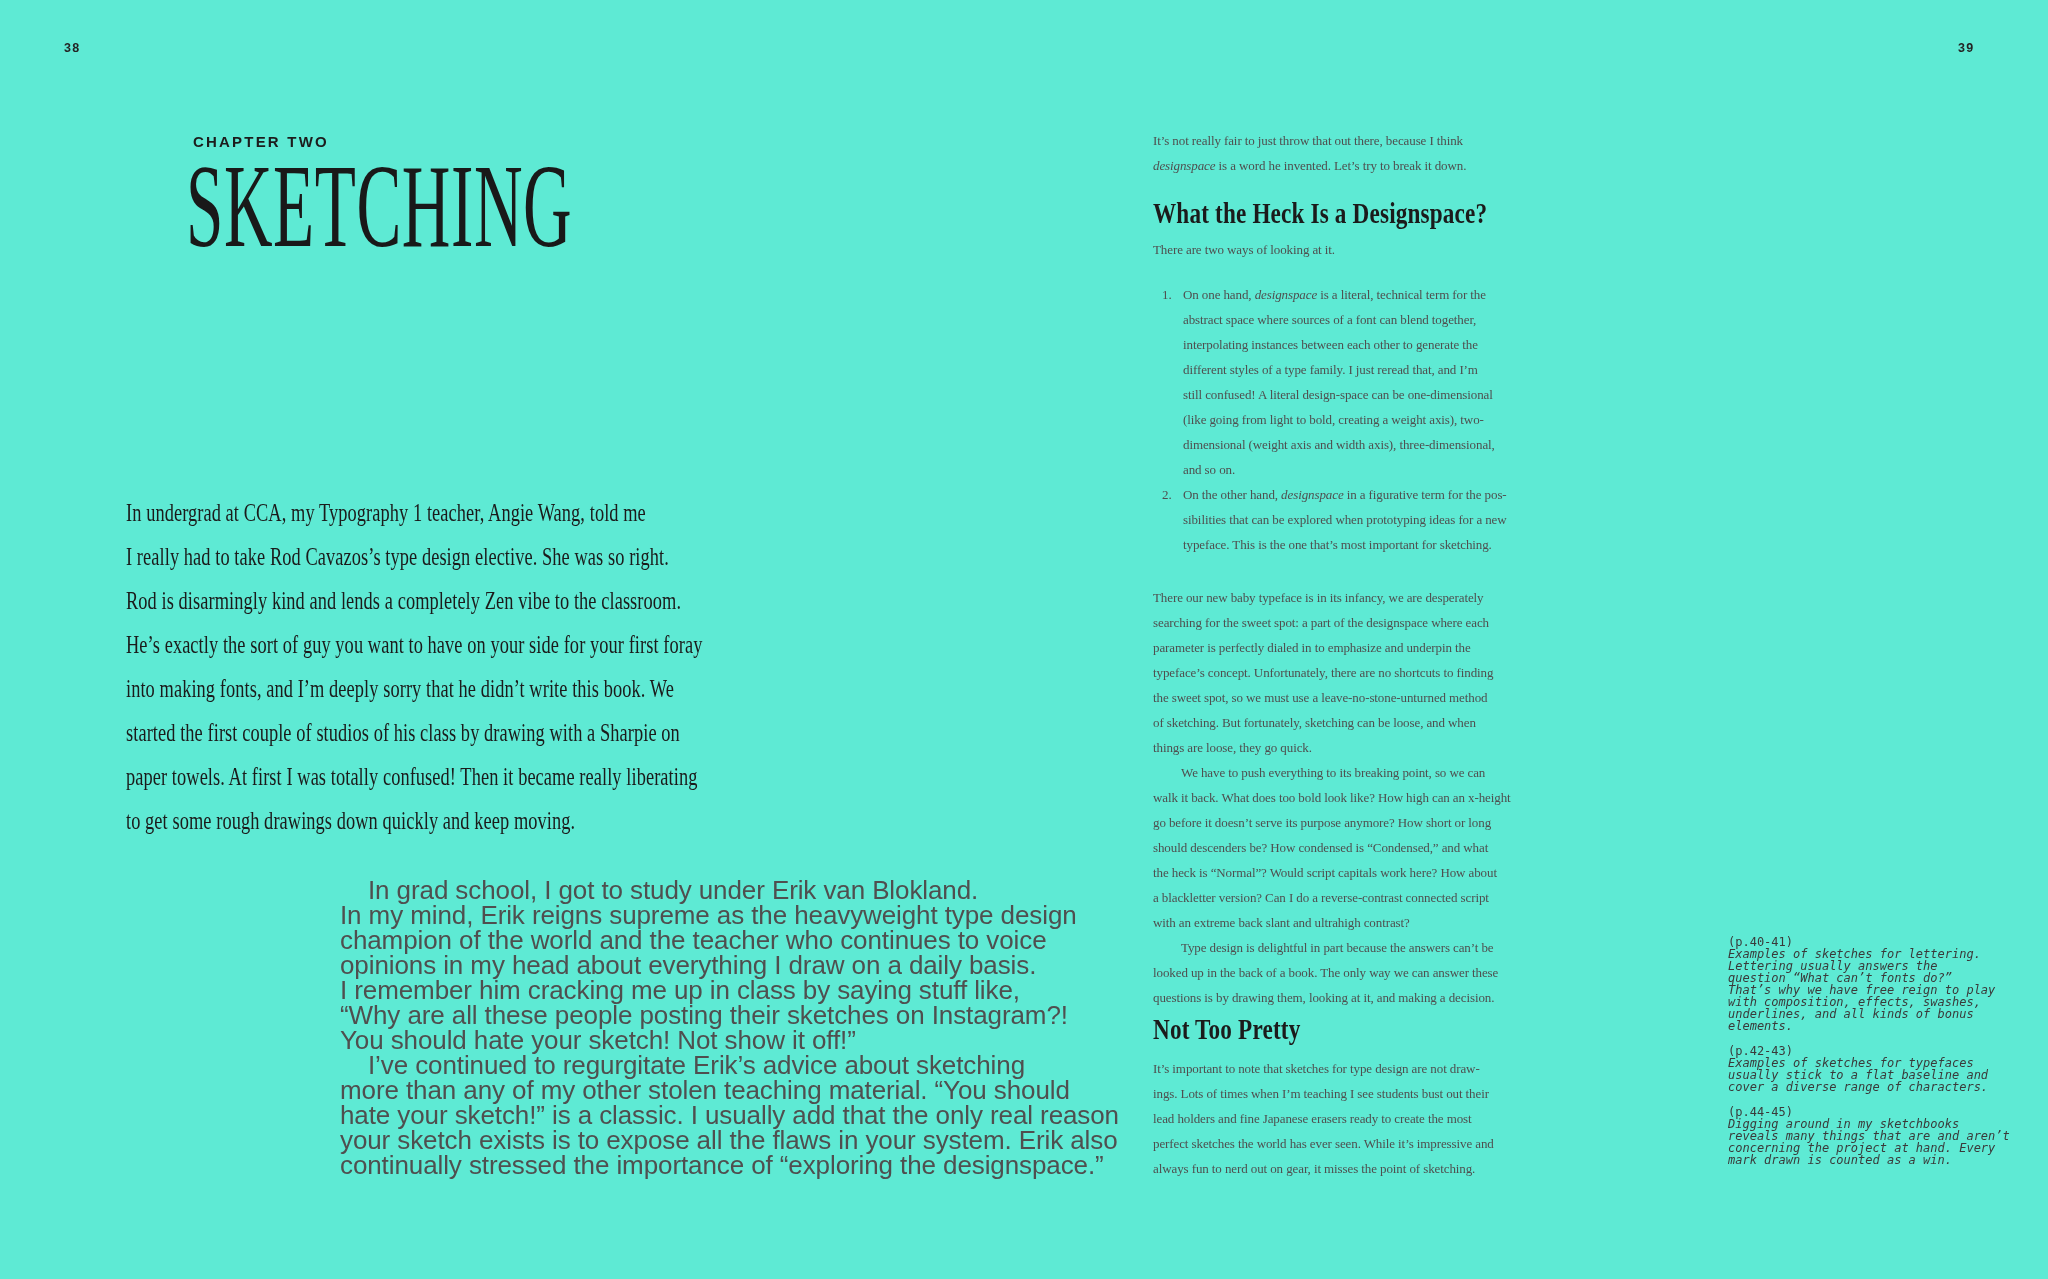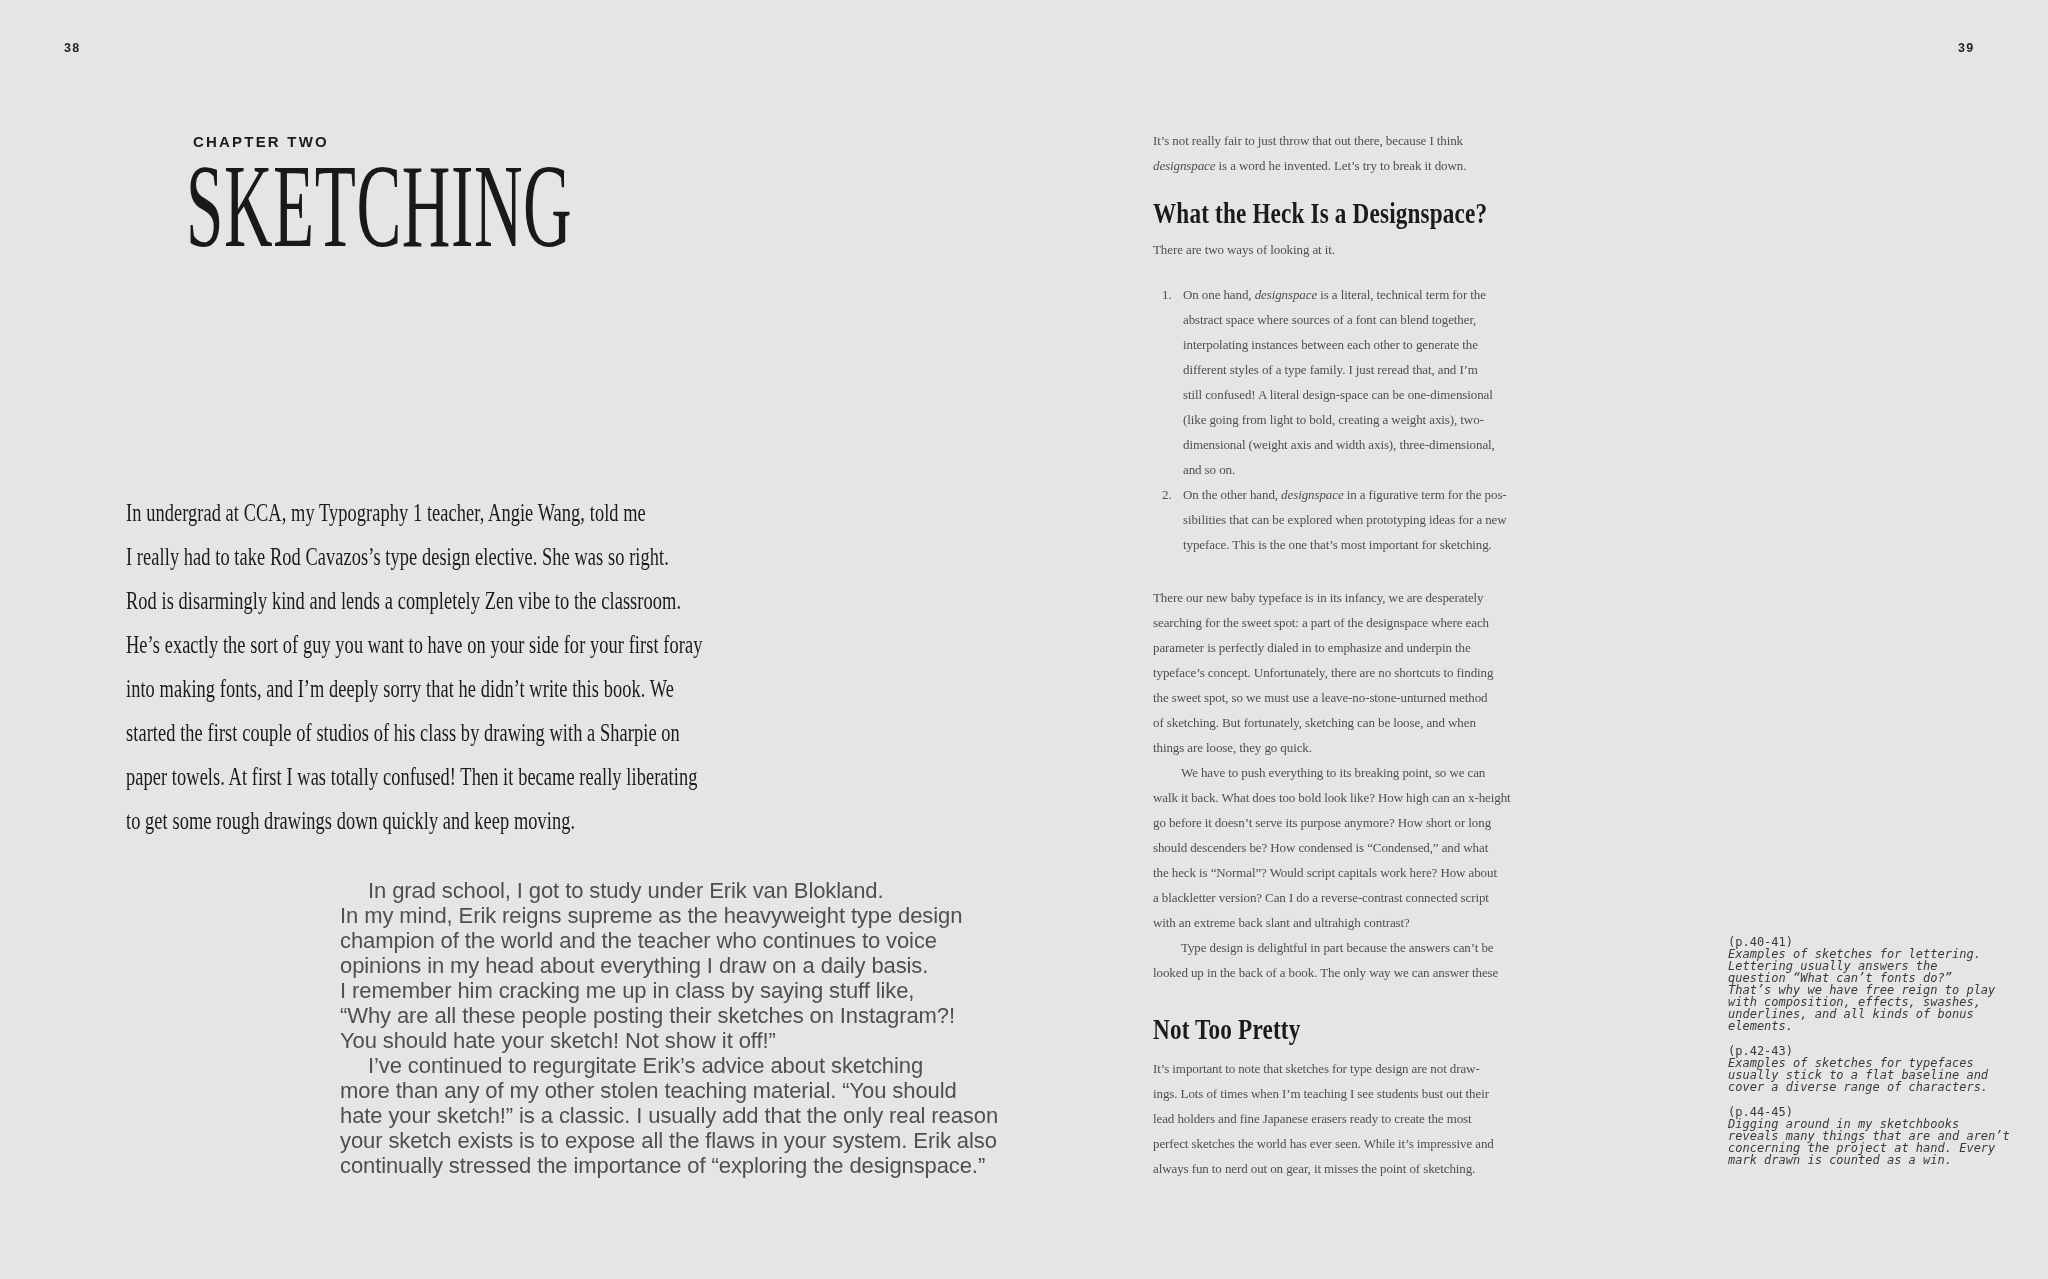--- a/index.html
+++ b/index.html
@@ -1,35 +1,35 @@
 <!DOCTYPE html>
 <html><head>
 <meta charset="utf-8">
 <style>
   html,body{margin:0;padding:0;background:#ffffff;}
-  .spread{position:relative;width:2048px;height:1279px;background:#e5e5e5;overflow:hidden;
+  .spread{position:relative;width:2048px;height:1279px;background:#5eead4;overflow:hidden;
           font-family:"Liberation Sans",sans-serif;}
   .tl{white-space:nowrap;}
   em{font-style:italic;}
 
   .pagenum{position:absolute;font:700 12.5px/1 "Liberation Sans",sans-serif;
            letter-spacing:1.2px;color:#242424;}
   .pn-left{left:64px;top:42px;}
   .pn-right{left:1958px;top:42px;}
 
   
   .eyebrow{position:absolute;left:193px;top:134px;font:800 15px/1 "Liberation Sans",sans-serif;
            letter-spacing:2.2px;color:#1c1c1c;text-align:center;}
   .chapter-title{position:absolute;left:186px;top:148px;font-family:"Liberation Serif",serif;
                  font-weight:400;font-size:118px;line-height:118px;color:#191919;
                  letter-spacing:1px;transform:scaleX(0.57);transform-origin:0 0;white-space:nowrap;}
   .lede{position:absolute;left:126px;top:491px;font-family:"Liberation Serif",serif;
         font-size:24.5px;line-height:44px;color:#1b1b1b;letter-spacing:0.1px;
         transform:scaleX(0.75);transform-origin:0 0;}
-  .sans-block{position:absolute;left:340px;top:878px;font-size:22px;line-height:25px;
+  .sans-block{position:absolute;left:340px;top:878px;font-size:26px;line-height:25px;
               color:#4f4f4f;letter-spacing:-0.1px;}
   .first-indent .tl:first-child{text-indent:28px;}
 
   
   .rp-body{font-size:13px;line-height:25px;color:#4f4f4f;letter-spacing:-0.1px;font-family:Liberation Serif, serif;}
   .rp-intro{position:absolute;left:1153px;top:128px;}
   .h-serif{position:absolute;left:1153px;font-family:"Liberation Serif",serif;font-weight:700;
            font-size:29px;line-height:34px;color:#1b1b1b;transform:scaleX(0.8);
            transform-origin:0 0;white-space:nowrap;letter-spacing:0.2px;}
   .h-designspace{top:196px;}
@@ -138,20 +138,21 @@
         <div class="tl">walk it back. What does too bold look like? How high can an x-height</div>
         <div class="tl">go before it doesn’t serve its purpose anymore? How short or long</div>
         <div class="tl">should descenders be? How condensed is “Condensed,” and what</div>
         <div class="tl">the heck is “Normal”? Would script capitals work here? How about</div>
         <div class="tl">a blackletter version? Can I do a reverse-contrast connected script</div>
         <div class="tl">with an extreme back slant and ultrahigh contrast?</div>
       </div>
     <div class="rp-body para-type first-indent">
         <div class="tl">Type design is delightful in part because the answers can’t be</div>
         <div class="tl">looked up in the back of a book. The only way we can answer these</div>
+        <div class="tl">questions is by drawing them, looking at it, and making a decision.</div>
       </div>
 
     <div class="h-serif h-pretty">Not Too Pretty</div>
     <div class="rp-body para-important">
         <div class="tl">It’s important to note that sketches for type design are not draw-</div>
         <div class="tl">ings. Lots of times when I’m teaching I see students bust out their</div>
         <div class="tl">lead holders and fine Japanese erasers ready to create the most</div>
         <div class="tl">perfect sketches the world has ever seen. While it’s impressive and</div>
         <div class="tl">always fun to nerd out on gear, it misses the point of sketching.</div>
       </div>

